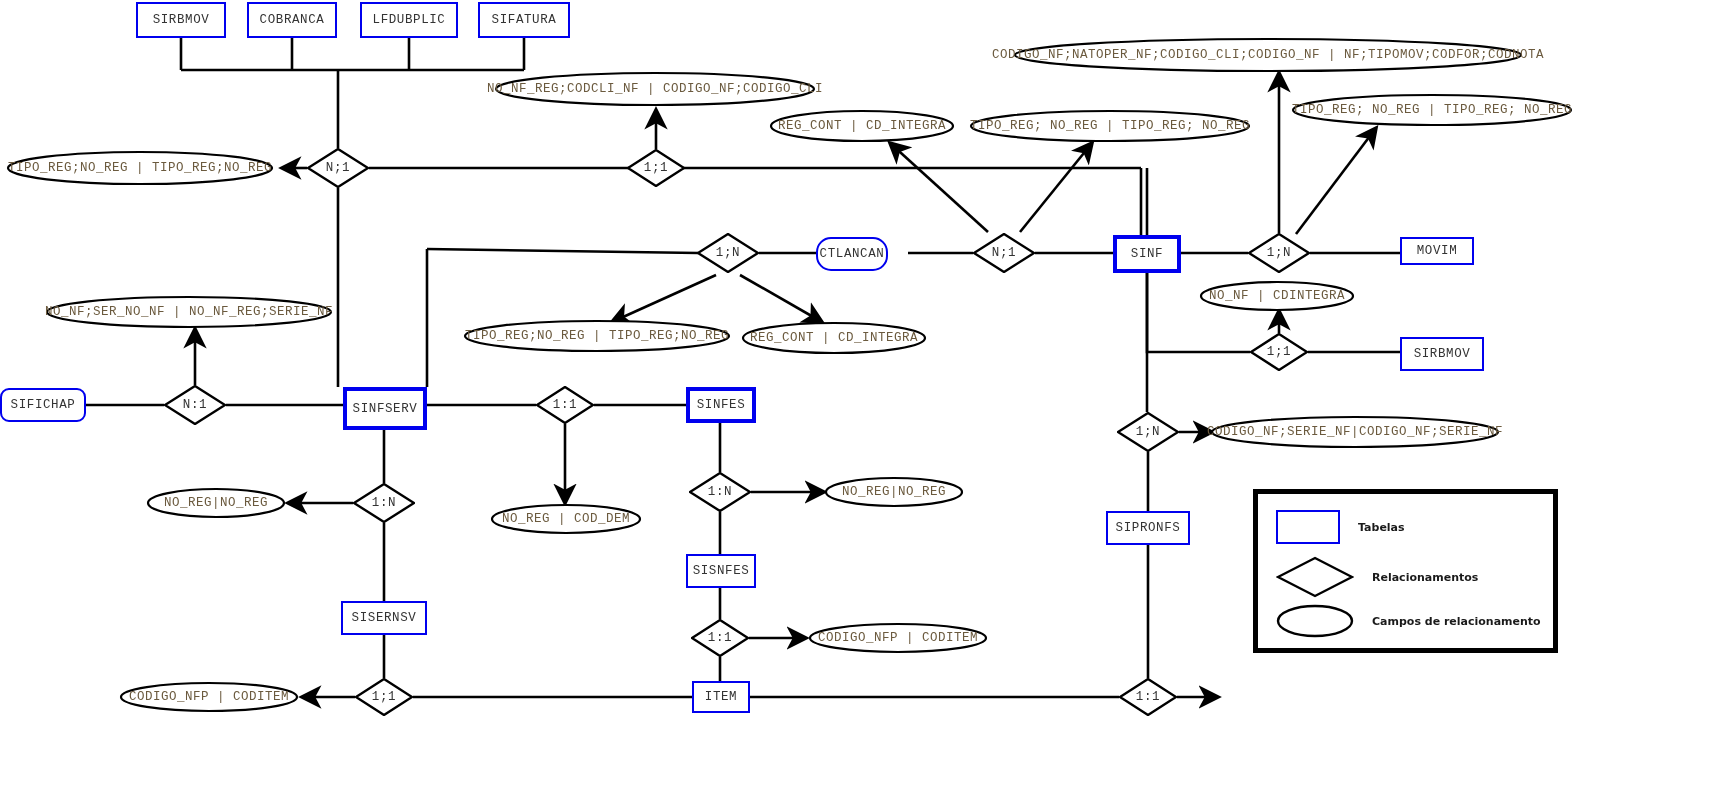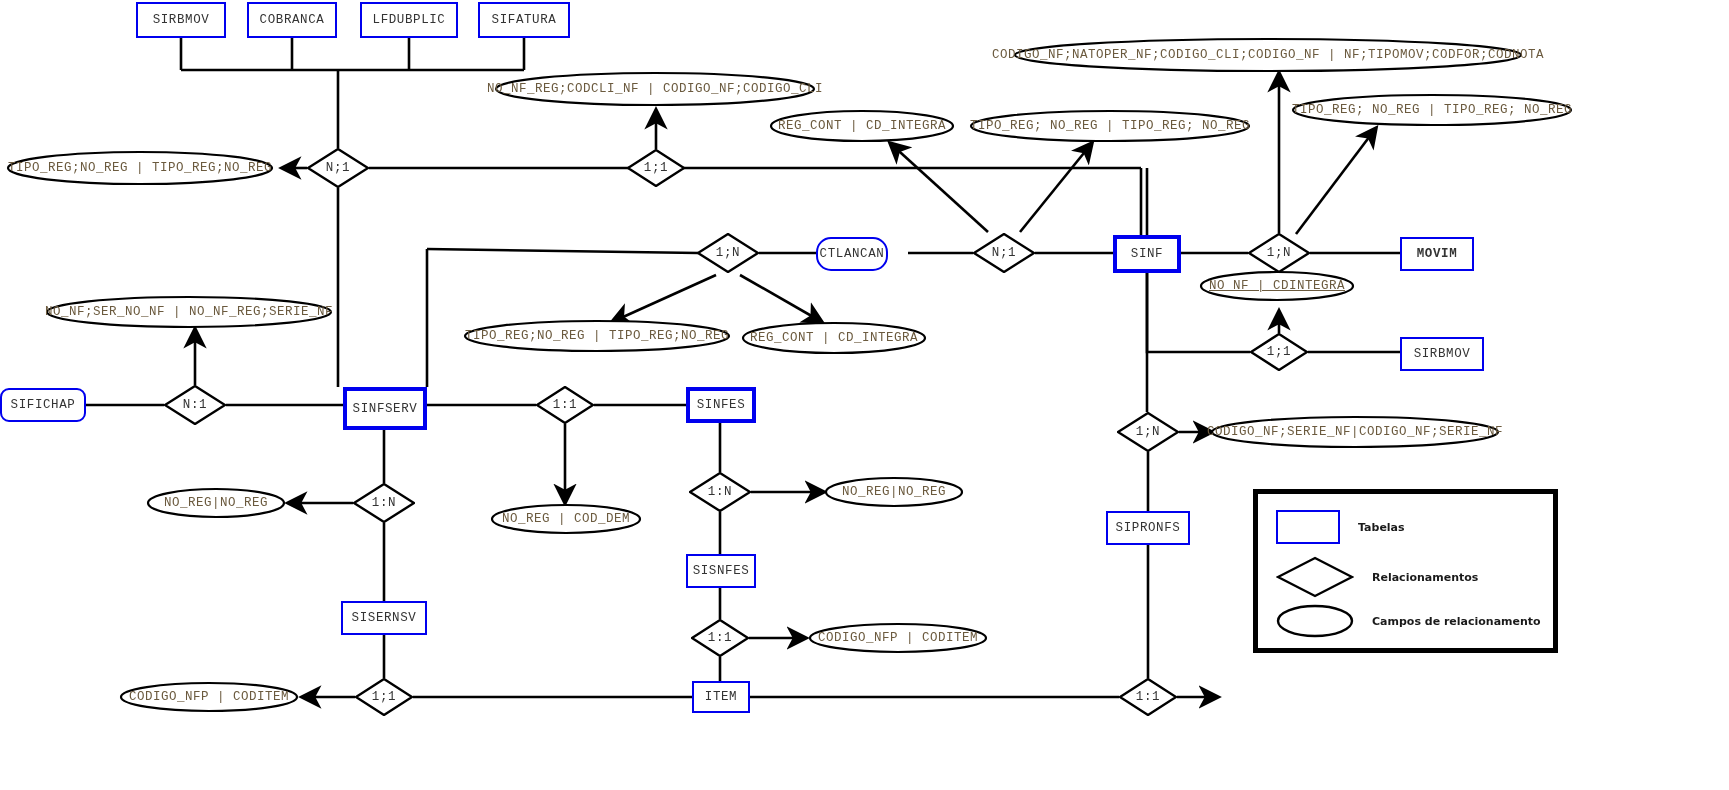--- a/index.html
+++ b/index.html
@@ -198,21 +198,21 @@
   </div>
   <div class="node entity" style="left:478px; top:2px; width:92px; height:36px;">
     <span>SIFATURA</span>
   </div>
   <div class="node entity" style="left:816px; top:237px; width:72px; height:34px;border-radius:15px;">
     <span>CTLANCAN</span>
   </div>
   <div class="node entity thick" style="left:1113px; top:235px; width:68px; height:38px;">
     <span>SINF</span>
   </div>
-  <div class="node entity" style="left:1400px; top:237px; width:74px; height:34px;font-weight:bold;">
+  <div class="node entity" style="left:1400px; top:237px; width:74px; height:28px;">
     <span>MOVIM</span>
   </div>
   <div class="node entity" style="left:1400px; top:337px; width:84px; height:34px;">
     <span>SIRBMOV</span>
   </div>
   <div class="node entity" style="left:0px; top:388px; width:86px; height:34px;border-radius:9px;">
     <span>SIFICHAP</span>
   </div>
   <div class="node entity thick" style="left:343px; top:387px; width:84px; height:43px;">
     <span>SINFSERV</span>
@@ -365,21 +365,21 @@
         <ellipse cx="134" cy="17" rx="132" ry="15" fill="#fff" stroke="#000" stroke-width="2.2"></ellipse>
       </svg>
     <span class="attr-label">TIPO_REG;NO_REG | TIPO_REG;NO_REG</span>
   </div>
   <div class="node attr" style="left:741px; top:321px; width:186px; height:34px;">
     <svg width="186" height="34" viewBox="0 0 186 34" style="position:absolute;left:0;top:0;">
         <ellipse cx="93" cy="17" rx="91" ry="15" fill="#fff" stroke="#000" stroke-width="2.2"></ellipse>
       </svg>
     <span class="attr-label">REG_CONT | CD_INTEGRA</span>
   </div>
-  <div class="node attr" style="left:1199px; top:270px; width:156px; height:32px;text-decoration:underline;">
+  <div class="node attr" style="left:1199px; top:280px; width:156px; height:32px;">
     <svg width="156" height="32" viewBox="0 0 156 32" style="position:absolute;left:0;top:0;">
         <ellipse cx="78" cy="16" rx="76" ry="14" fill="#fff" stroke="#000" stroke-width="2.2"></ellipse>
       </svg>
     <span class="attr-label">NO_NF | CDINTEGRA</span>
   </div>
   <div class="node attr" style="left:1210px; top:415px; width:290px; height:34px;">
     <svg width="290" height="34" viewBox="0 0 290 34" style="position:absolute;left:0;top:0;">
         <ellipse cx="145" cy="17" rx="143" ry="15" fill="#fff" stroke="#000" stroke-width="2.2"></ellipse>
       </svg>
     <span class="attr-label">CODIGO_NF;SERIE_NF|CODIGO_NF;SERIE_NF</span>

